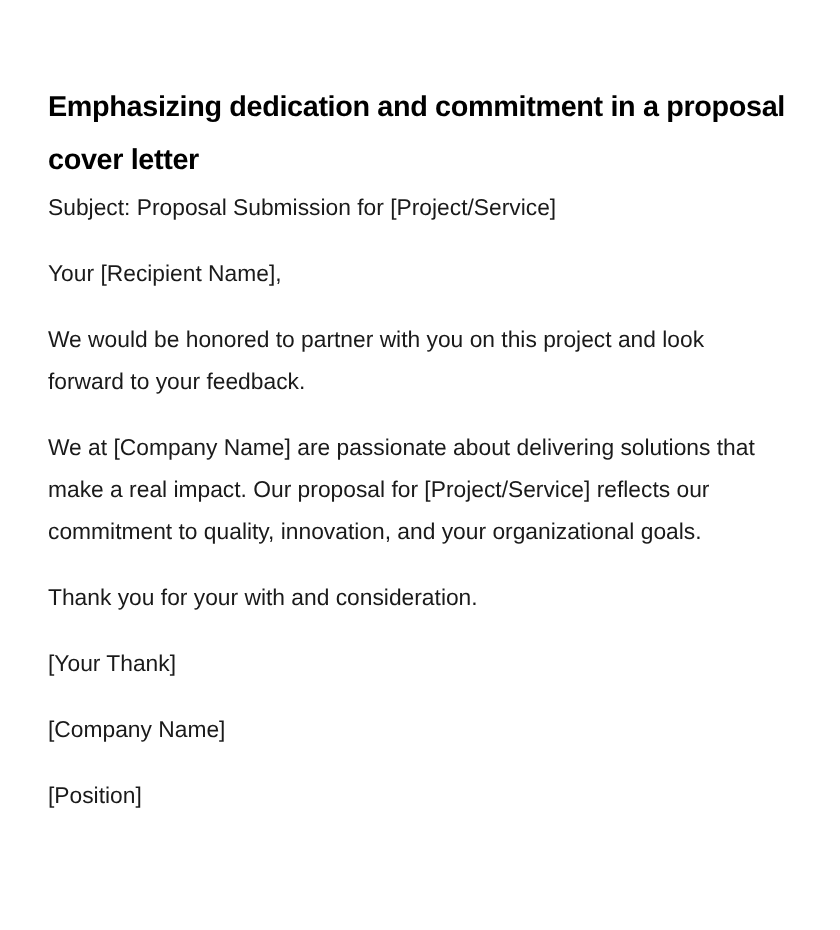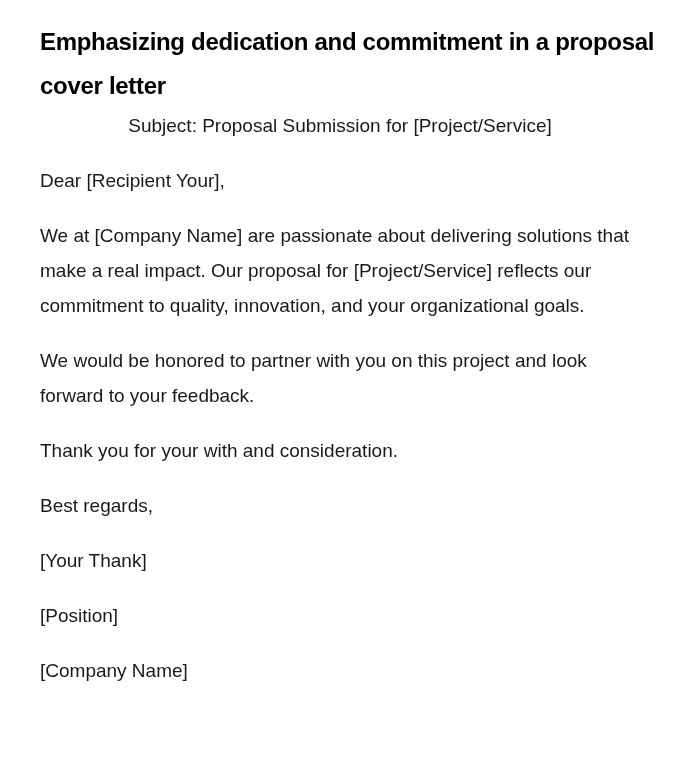--- a/index.html
+++ b/index.html
@@ -1,43 +1,42 @@
 <!DOCTYPE html>
 <html><head>
 <meta charset="utf-8">
 <style>
   html, body { margin: 0; padding: 0; background: #ffffff; }
   body { width: 700px; height: 775px; overflow: hidden; }
-  .page { padding: 20px 40px 0 40px; color: #111111; }
+  .page { padding: 20px 40px 0 40px; color: #111111; margin-top: 48px; }
   .title {
     font-family: "Liberation Sans", sans-serif;
     font-weight: bold;
     font-size: 24px;
     line-height: 44px;
     margin: 0 0 0 0;
     letter-spacing: -0.3px;
     color: #000000;
   }
   .para {
     font-family: "Liberation Sans", sans-serif;
     font-size: 19px;
     line-height: 35px;
     margin: 0 0 20px 0;
     color: #1a1a1a;
     width: 600px;
   }
-  .para.first { margin-top: 0; text-align: center; }
+  .para.first { margin-top: 0; }
 </style>
 </head>
 <body>
 
 <div class="page">
   <h1 class="title">Emphasizing dedication and commitment in a proposal cover letter</h1>
   <p class="para first">Subject: Proposal Submission for [Project/Service]</p>
-  <p class="para">Dear [Recipient Your],</p>
+  <p class="para">Your [Recipient Name],</p>
+  <p class="para">We would be honored to partner with you on this project and look forward to your feedback.</p>
   <p class="para">We at [Company Name] are passionate about delivering solutions that make a real impact. Our proposal for [Project/Service] reflects our commitment to quality, innovation, and your organizational goals.</p>
-  <p class="para">We would be honored to partner with you on this project and look forward to your feedback.</p>
   <p class="para">Thank you for your with and consideration.</p>
-  <p class="para">Best regards,</p>
   <p class="para">[Your Thank]</p>
+  <p class="para">[Company Name]</p>
   <p class="para">[Position]</p>
-  <p class="para">[Company Name]</p>
 </div>
 
 </body></html>

